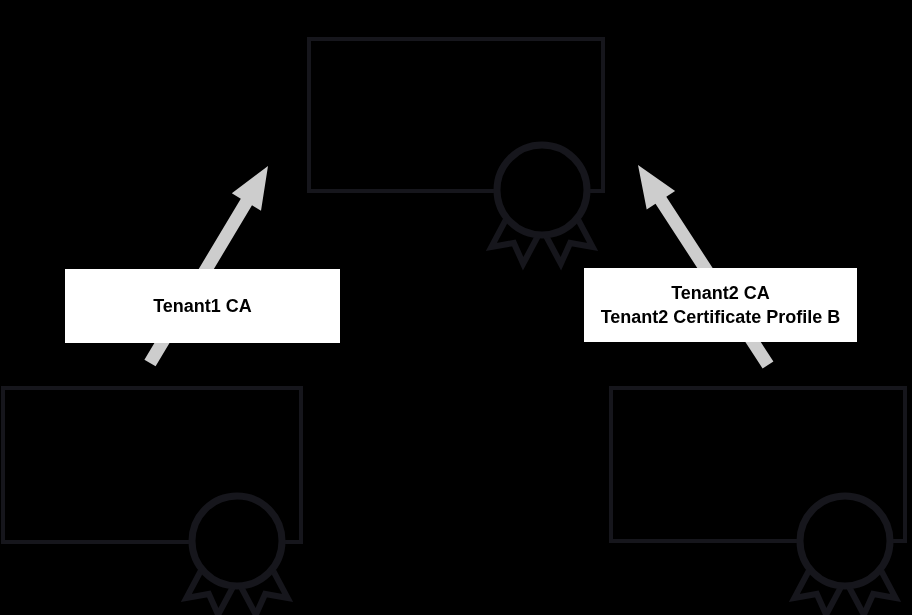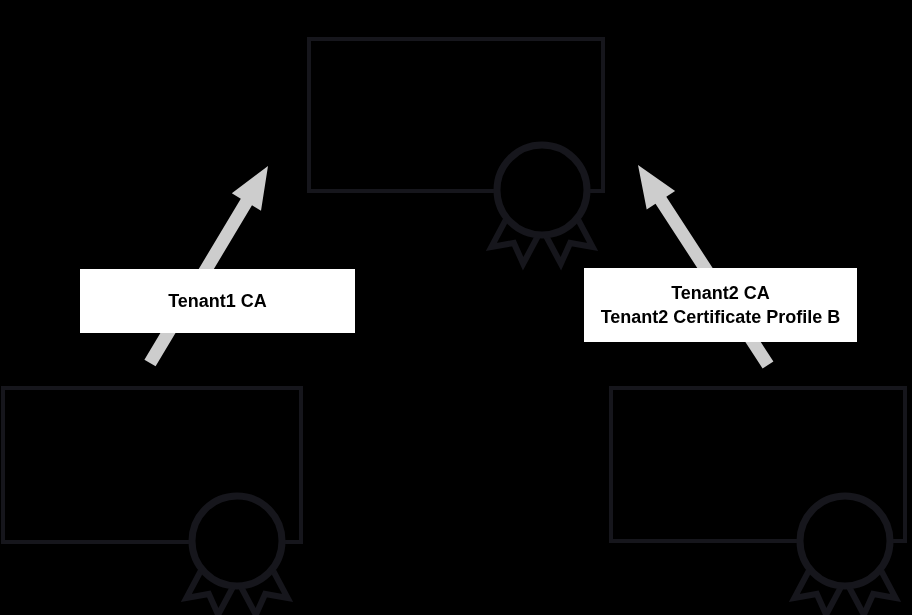--- a/index.html
+++ b/index.html
@@ -34,21 +34,21 @@
     position:absolute;
     background:#ffffff;
     color:#000000;
     display:flex;flex-direction:column;
     align-items:center;justify-content:center;
     text-align:center;
     font-weight:bold;
     font-size:18px;line-height:24px;
     white-space:nowrap;
   }
-  .label-left{left:80px;top:269px;width:275px;height:64px;}
+  .label-left{left:65px;top:269px;width:275px;height:74px;}
   .label-right{left:584px;top:268px;width:273px;height:74px;}
 </style>
 </head>
 <body>
 
 <div class="stage">
 
   <div class="cert-box box-root"></div>
   <div class="cert-box box-left"></div>
   <div class="cert-box box-right"></div>

